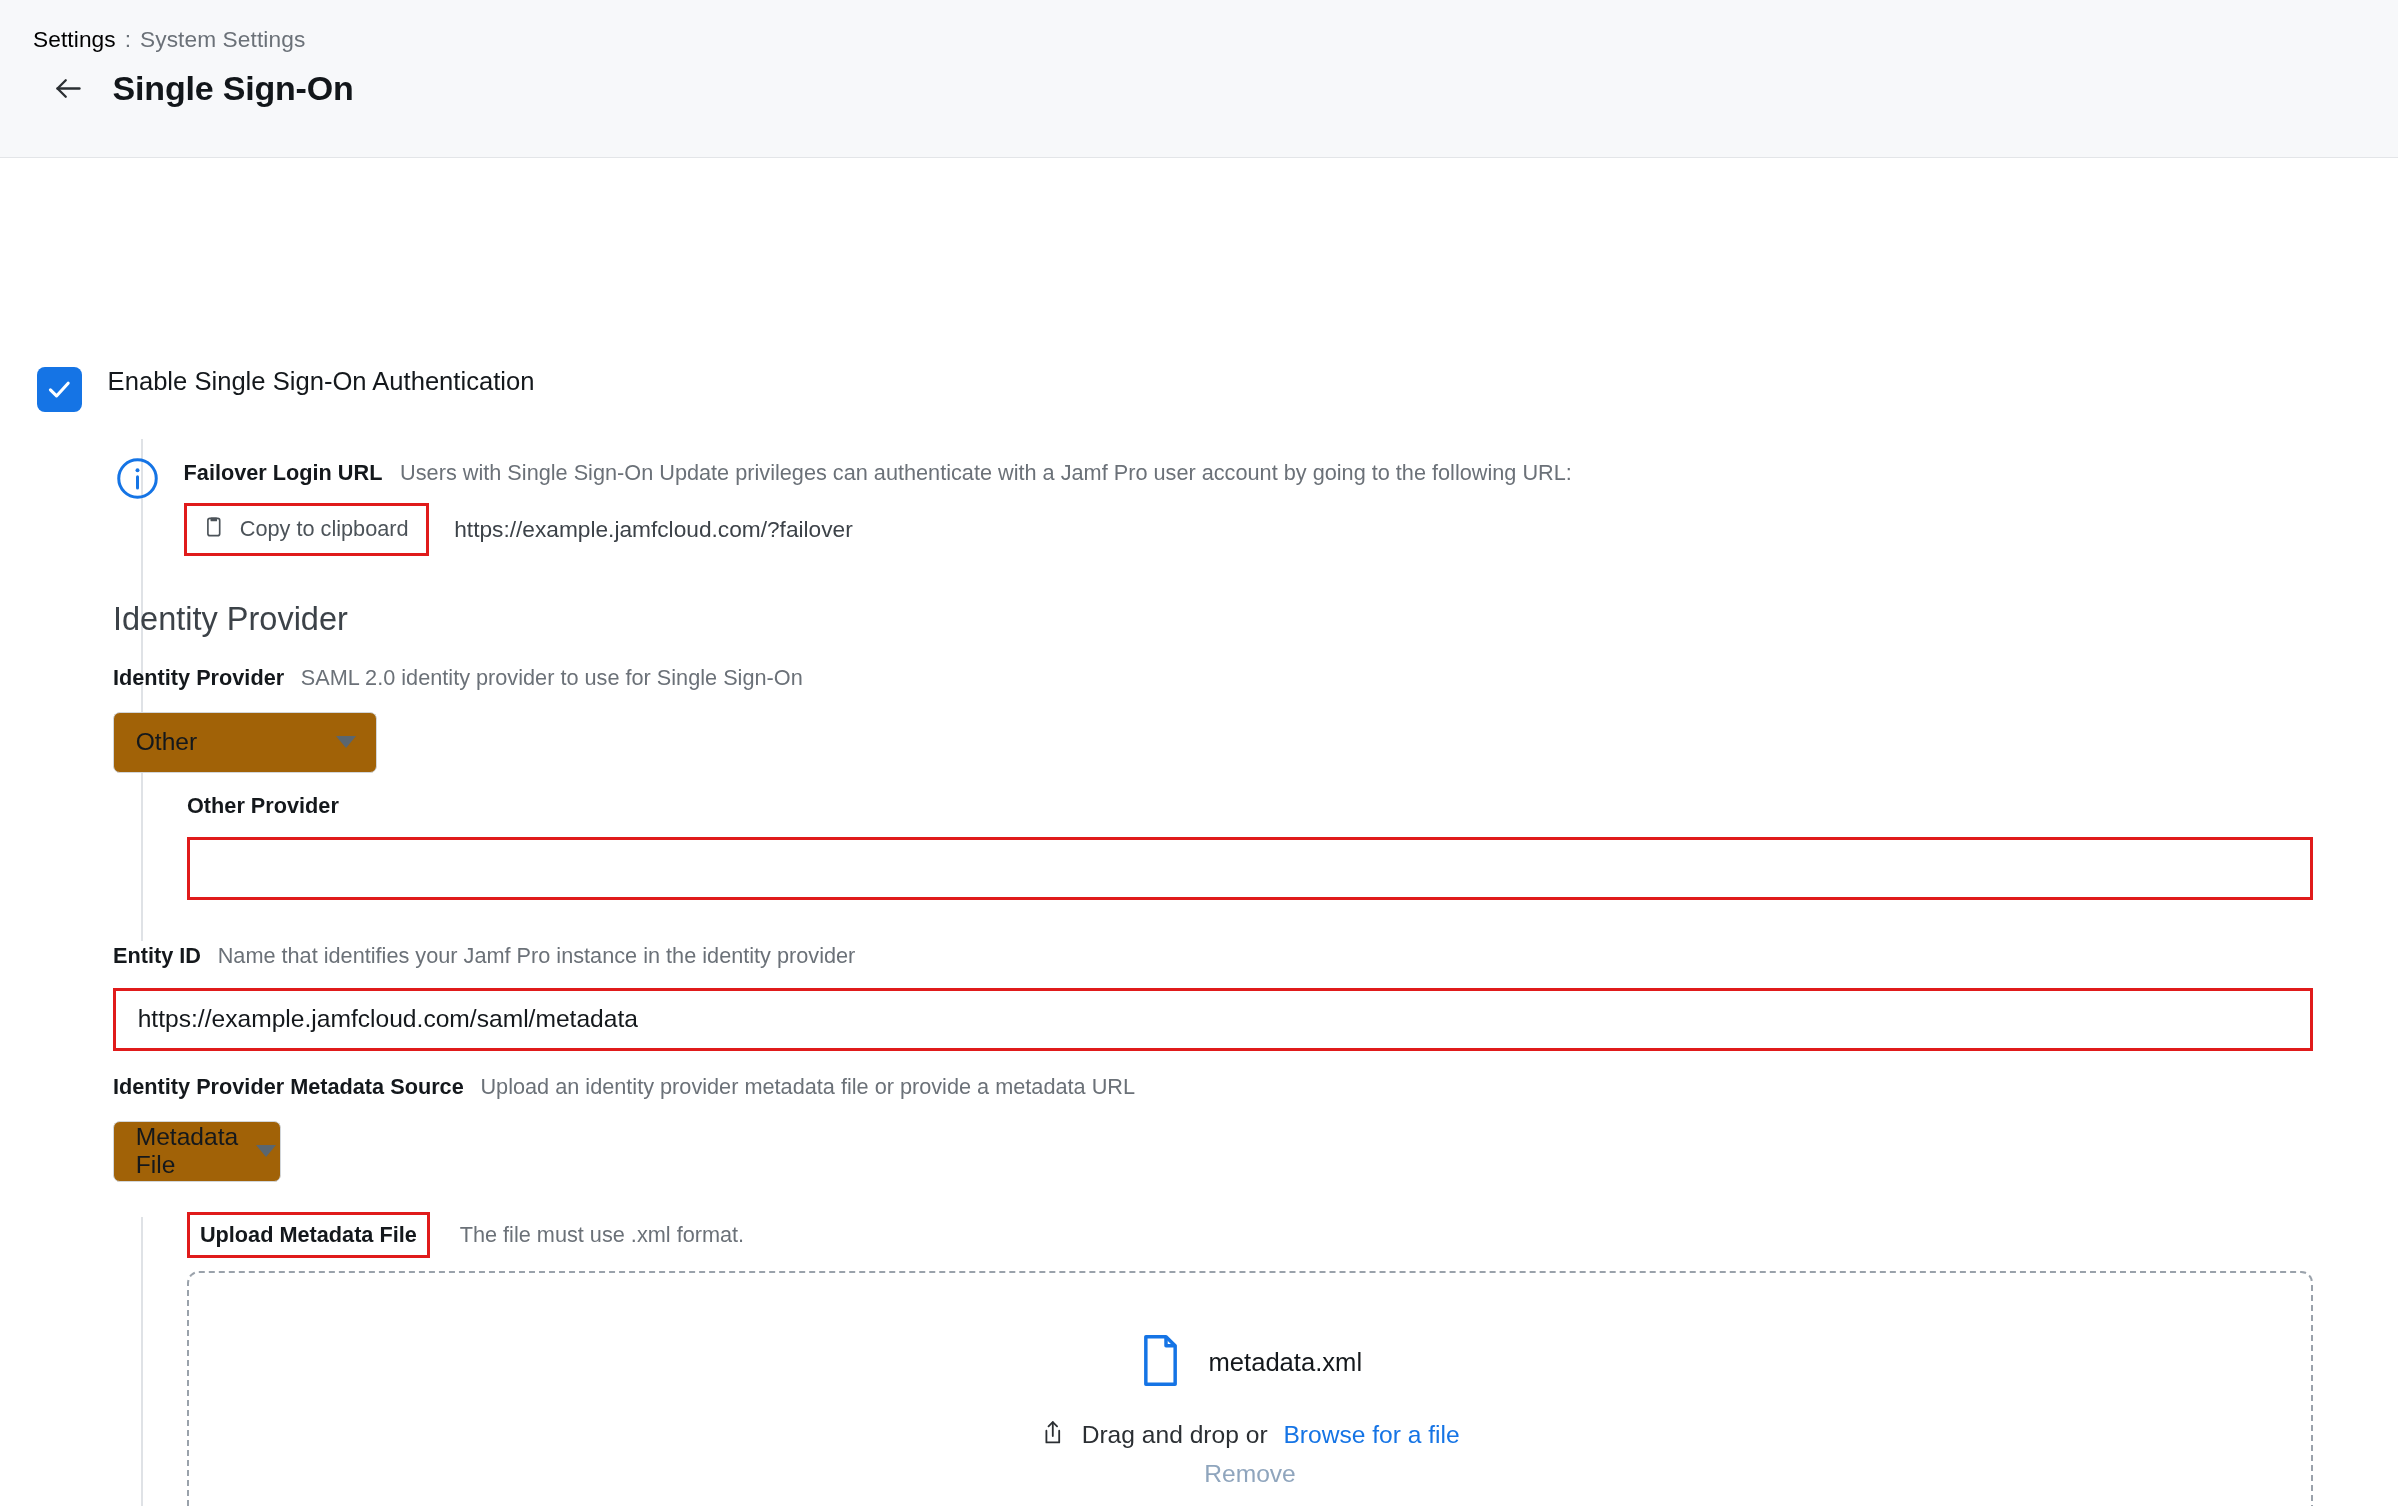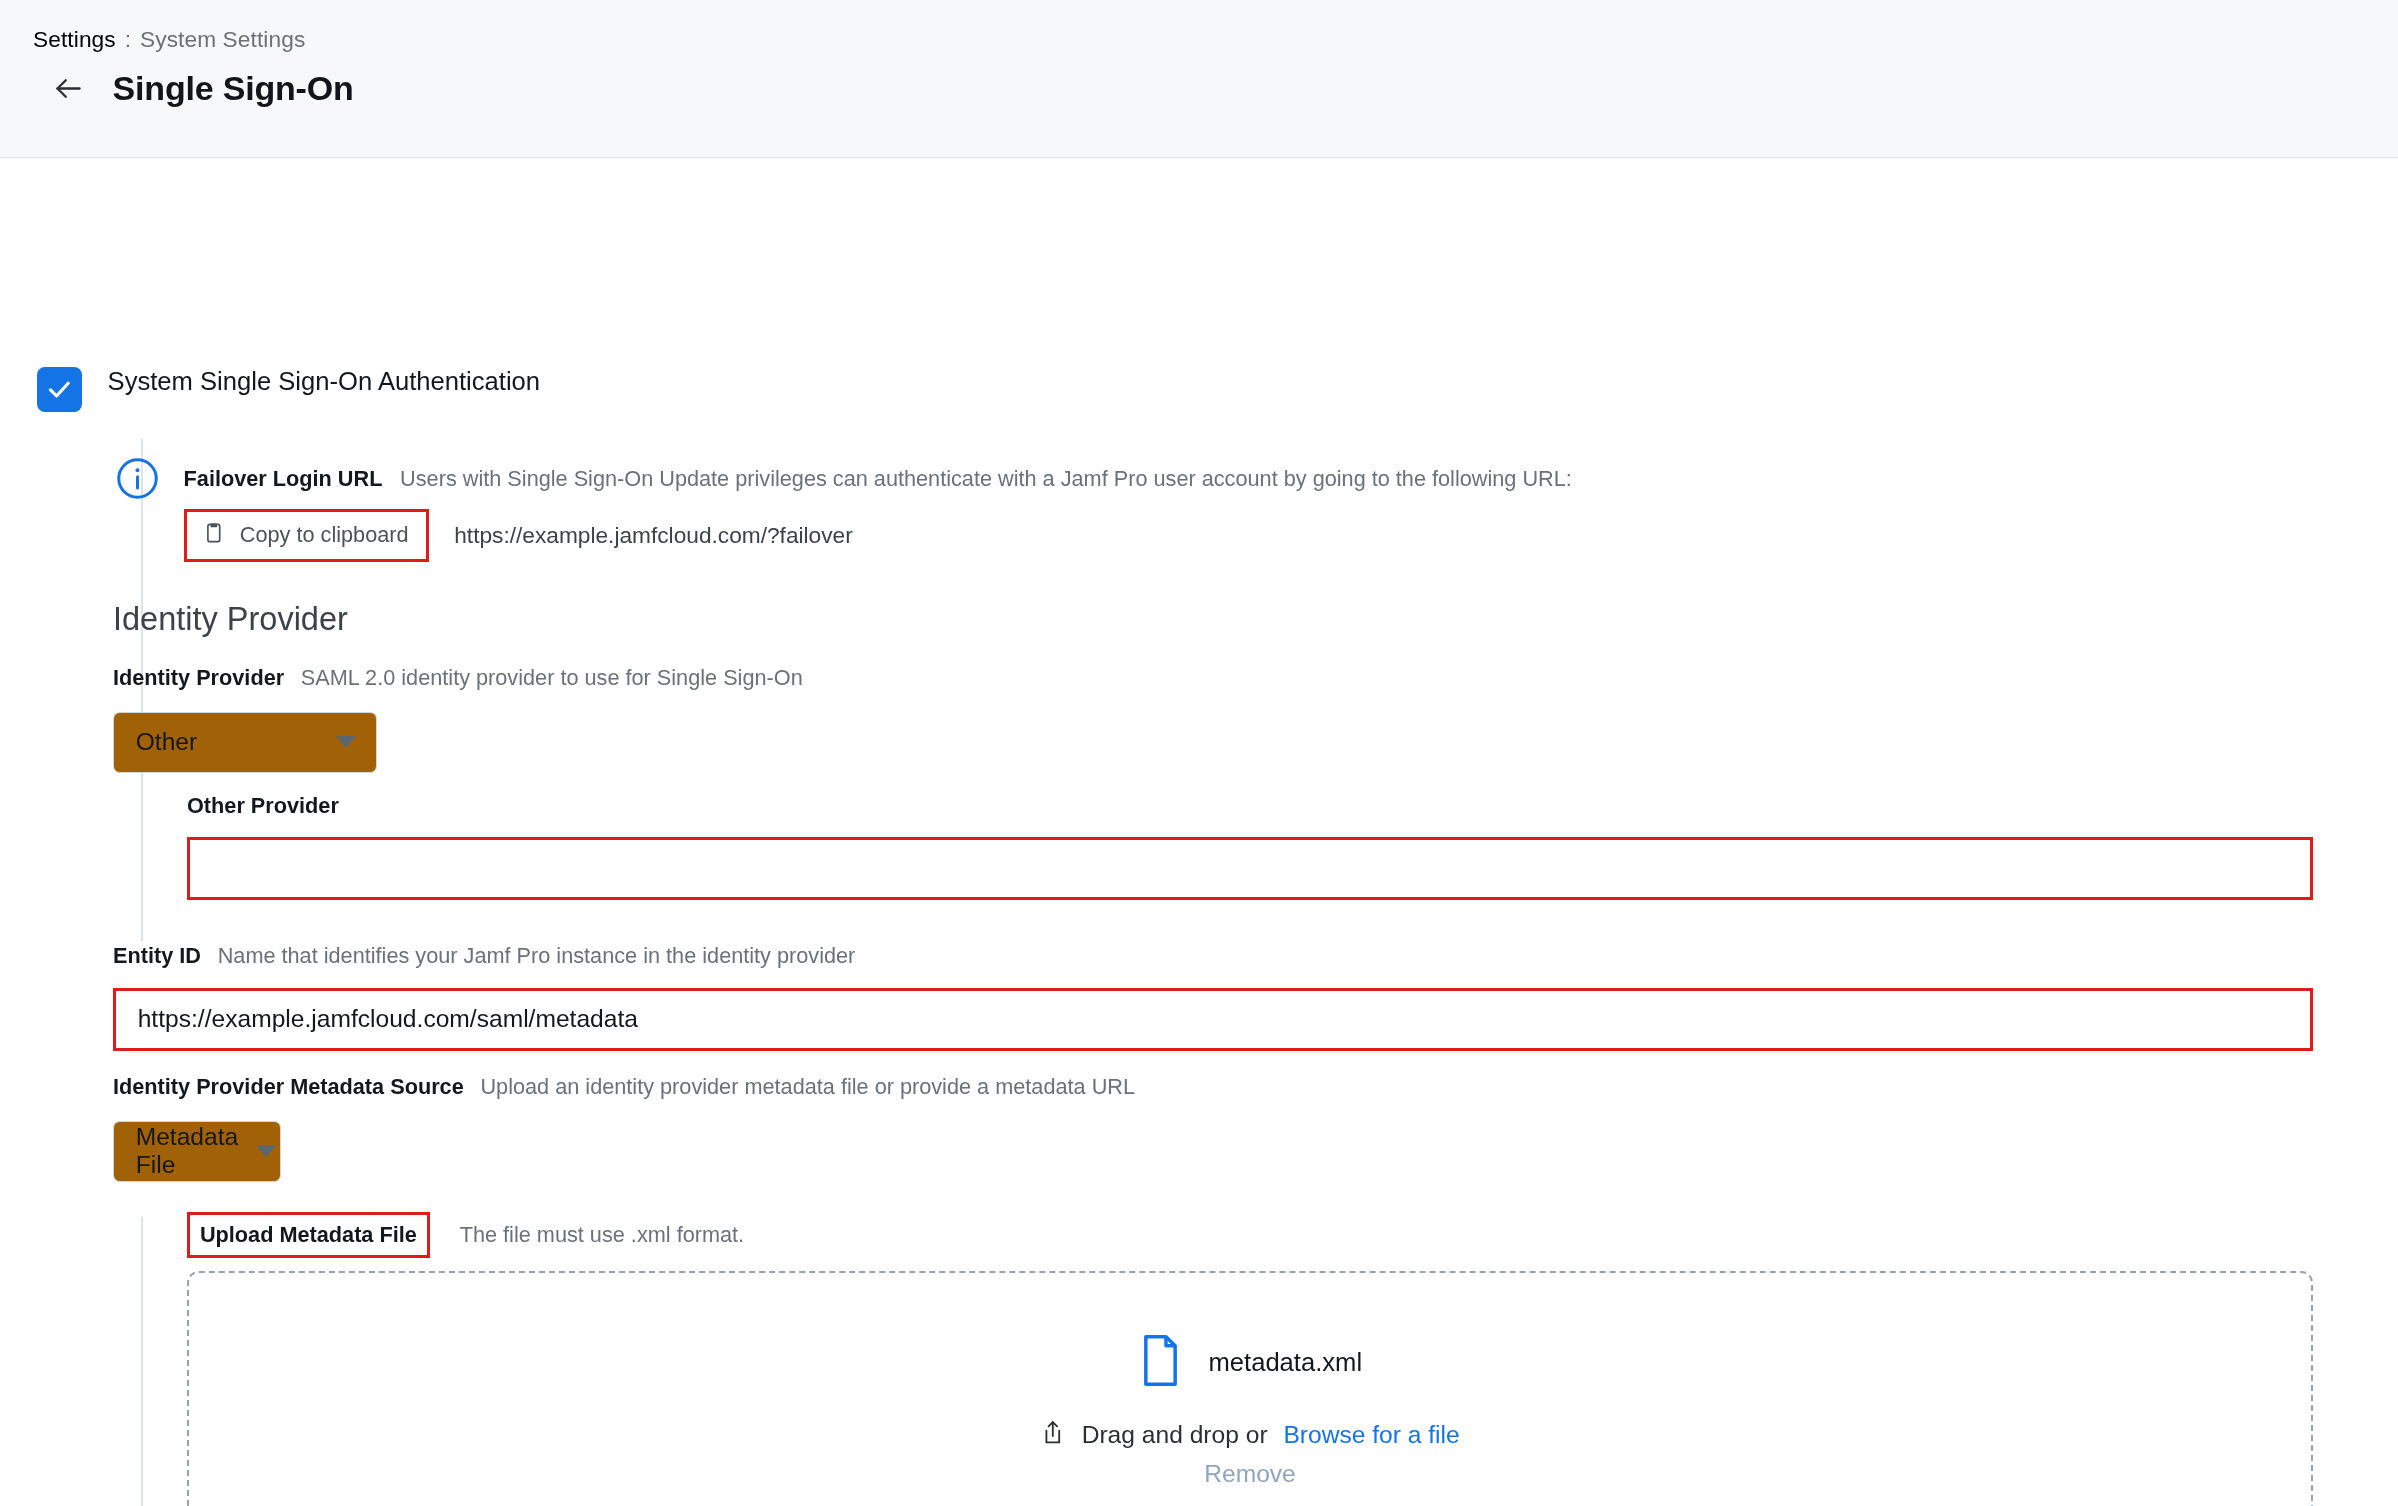--- a/index.html
+++ b/index.html
@@ -70,21 +70,21 @@
 
   
   .failover {
     position: absolute; left: 115px; top: 296px;
     display: flex; gap: 23.6px; align-items: flex-start;
   }
   .info-icon { flex: 0 0 auto; margin-top: 2px; }
   .failover-right { padding-top: 5.9px; }
   .failover-head { display: flex; align-items: baseline; gap: 17.7px; }
   .failover-label { font-size: 21.7px; font-weight: 700; color: #14181c; white-space: nowrap; }
-  .failover-desc  { font-size: 21.7px; color: #6b7178; white-space: nowrap; margin-top: 6px; }
+  .failover-desc  { font-size: 21.7px; color: #6b7178; white-space: nowrap; }
 
   .failover-actions {
     display: flex; align-items: center; gap: 25px; margin-top: 16.7px;
   }
   .copy-btn {
     display: flex; align-items: center; gap: 13.8px;
     padding: 8.9px 17.7px 8.9px 15.8px;
     border: 3px solid #e01b1b;
     background: #ffffff;
     cursor: pointer;
@@ -192,21 +192,21 @@
   <div class="rail r1"></div>
   <div class="rail r2"></div>
 
   <div class="enable-row">
     <span class="checkbox">
       <svg width="26.6" height="26.6" viewBox="0 0 24 24" fill="none" stroke="#ffffff" stroke-width="2.8" stroke-linecap="round" stroke-linejoin="round">
         <polyline points="4,12.5 9.5,18 20,6.5"></polyline>
       </svg>
     </span>
     <span class="enable-text">
-      <div class="enable-title">System Single Sign-On Authentication</div>
+      <div class="enable-title">Enable Single Sign-On Authentication</div>
     </span>
   </div>
 
   <div class="failover">
     <span class="info-icon">
       <svg width="45" height="45" viewBox="0 0 24 24" fill="none" stroke="#1574e5" stroke-width="1.6">
         <circle cx="12" cy="12" r="10"></circle>
         <line x1="12" y1="11" x2="12" y2="17" stroke-linecap="round"></line>
         <circle cx="12" cy="7.6" r="1.05" fill="#1574e5" stroke="none"></circle>
       </svg>

